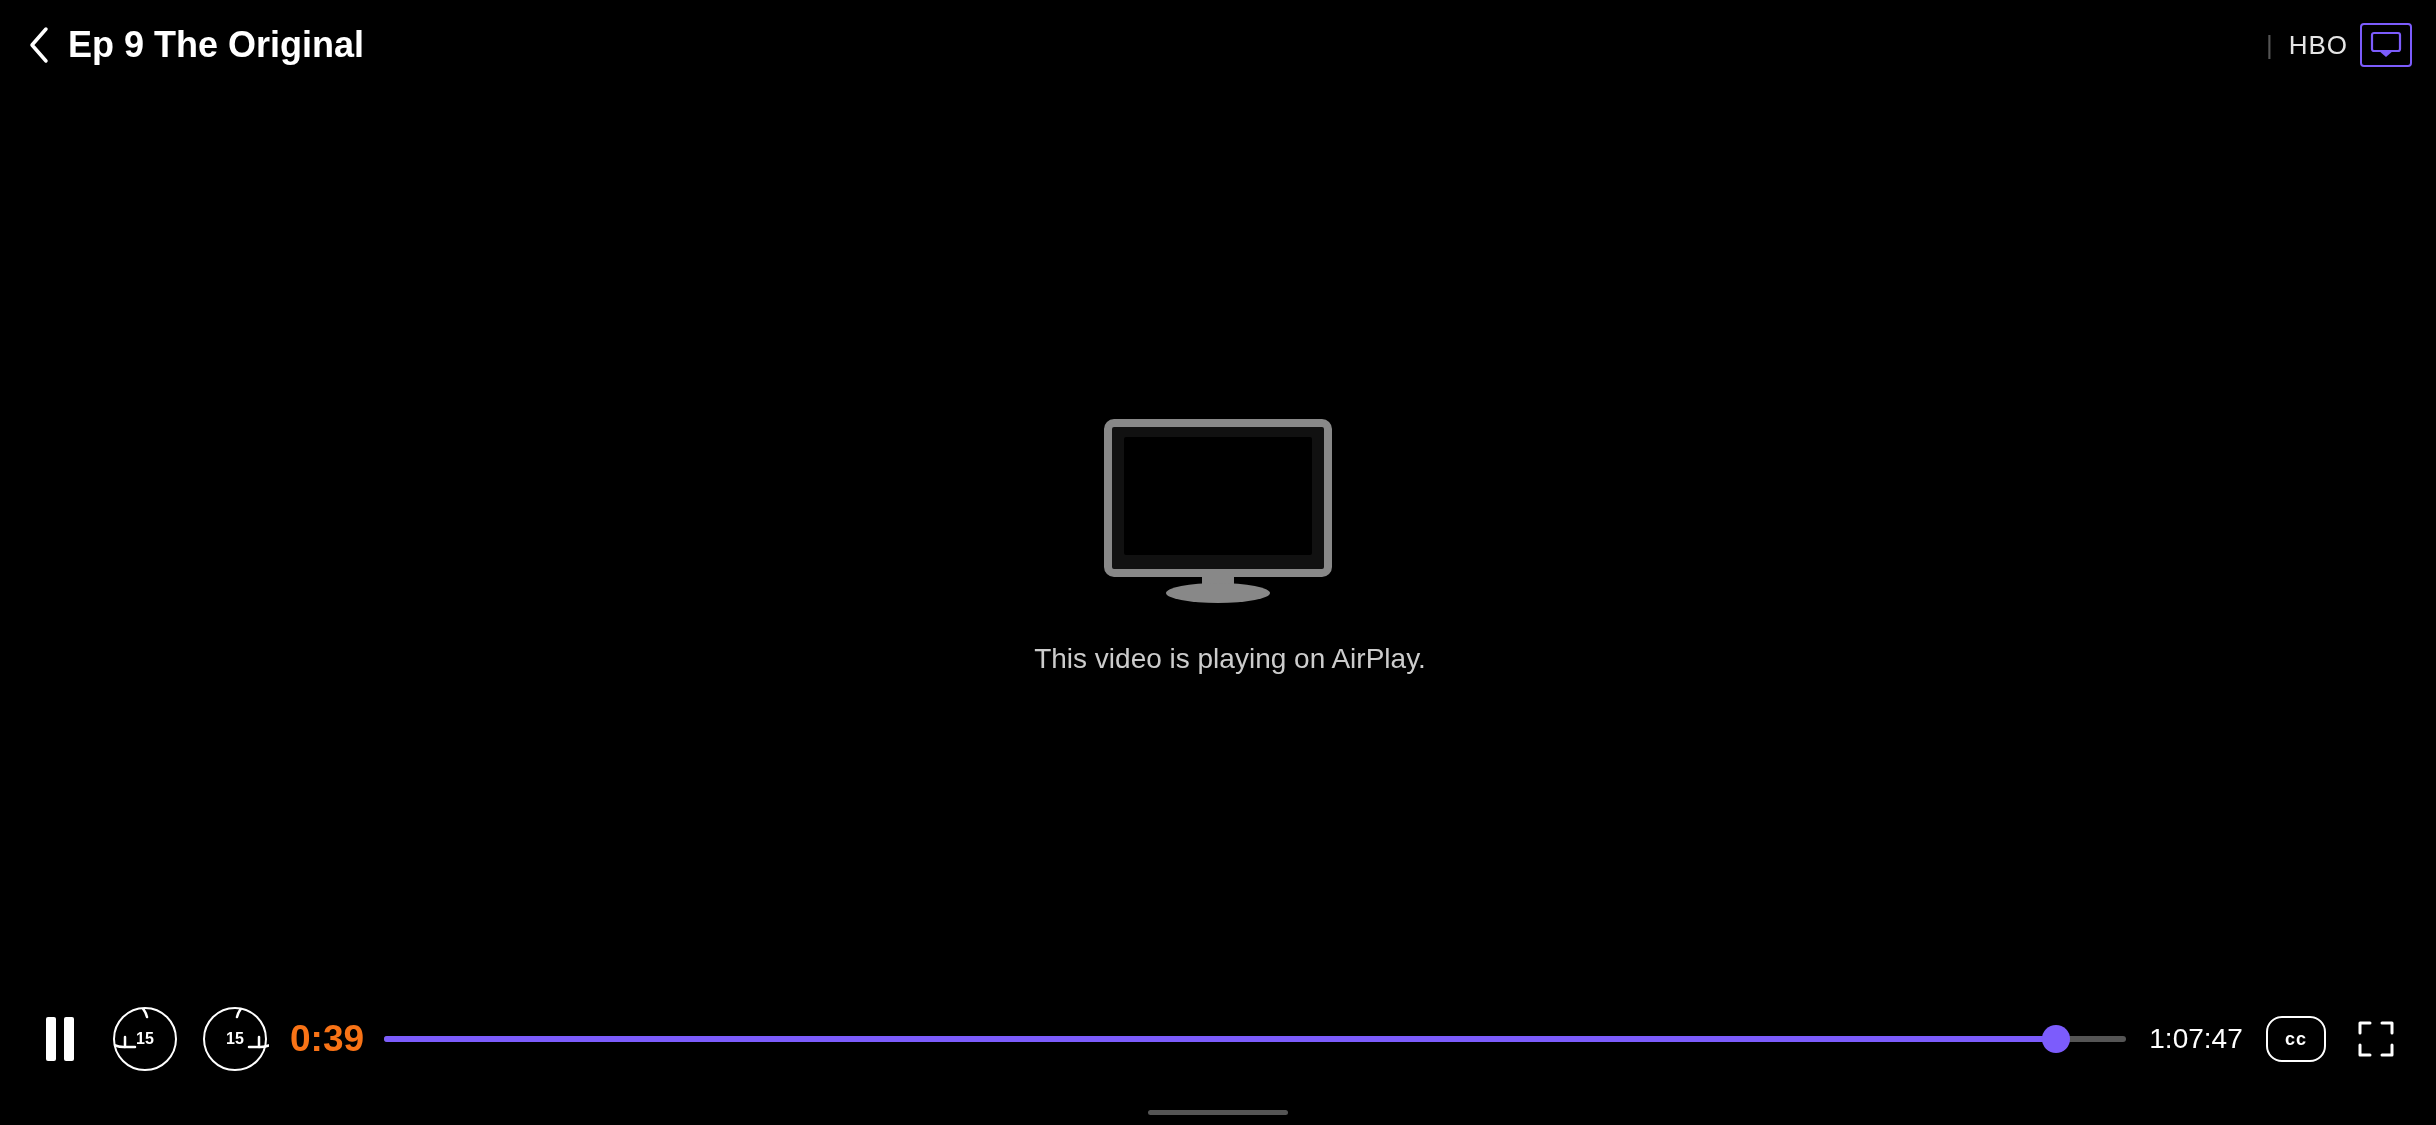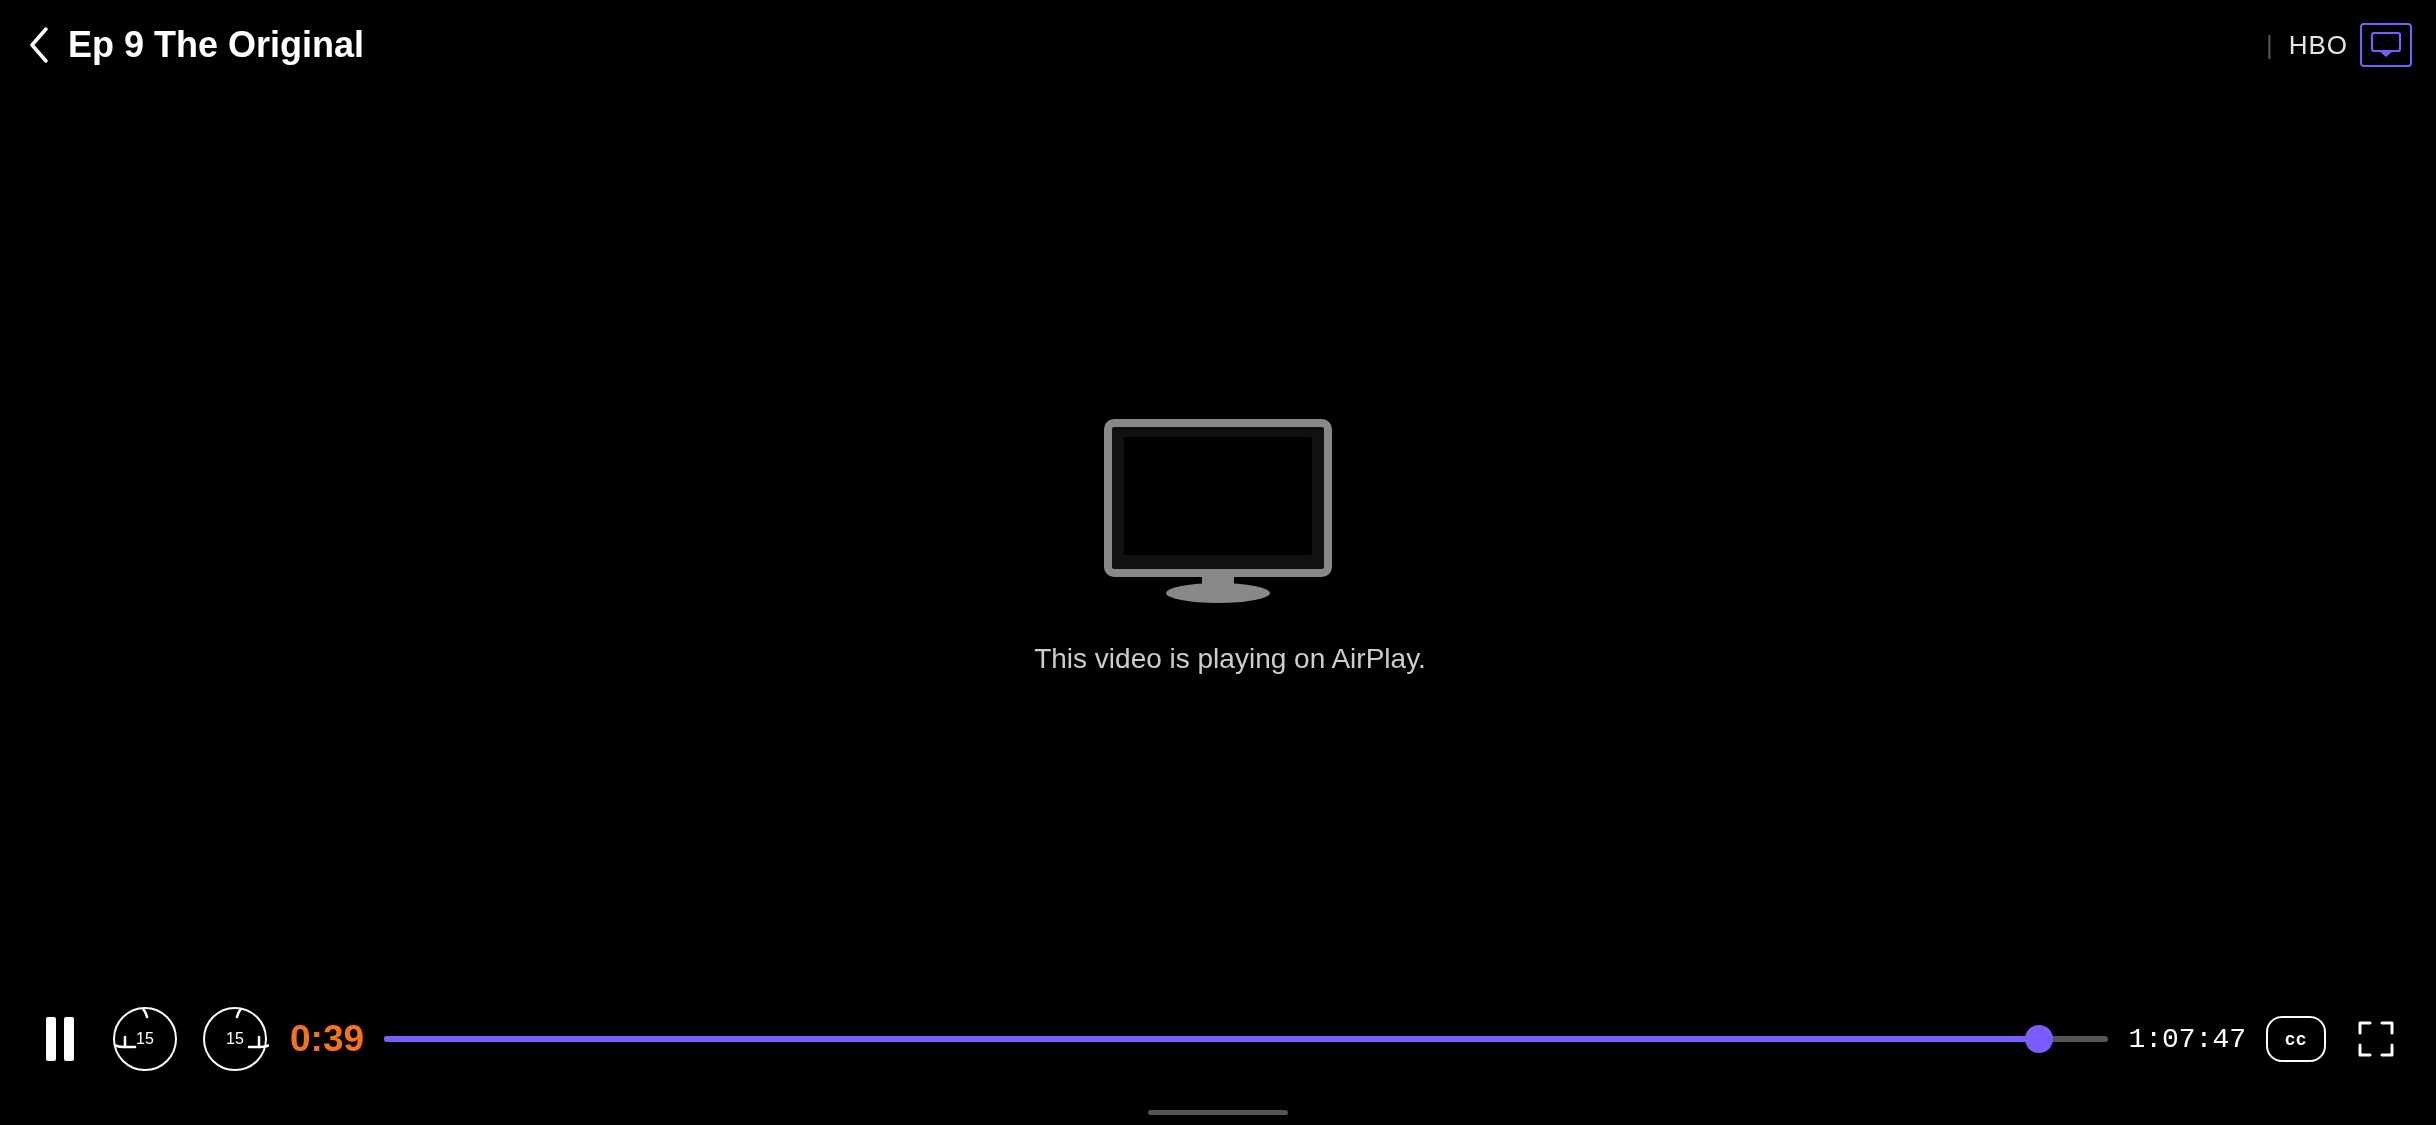--- a/index.html
+++ b/index.html
@@ -173,21 +173,21 @@
       border-radius: 50%;
       display: flex;
       align-items: center;
       justify-content: center;
       position: relative;
       cursor: pointer;
     }
 
     .circle-label {
       font-size: 16px;
-      font-weight: 400;
+      font-weight: 700;
       color: #fff;
       position: absolute;
     }
 
     .progress-area {
       flex: 1;
       display: flex;
       align-items: center;
       gap: 20px;
     }
@@ -224,22 +224,21 @@
       right: -14px;
       top: 50%;
       transform: translateY(-50%);
     }
 
     .time-total {
       font-size: 28px;
       font-weight: 400;
       color: #fff;
       min-width: 100px;
-      text-align: left;
-      font-family: Liberation Mono, monospace;
+      text-align: center;
     }
 
     .cc-btn {
       display: flex;
       align-items: center;
       justify-content: center;
       cursor: pointer;
       border: 2.5px solid #fff;
       border-radius: 16px;
       padding: 6px 8px;

